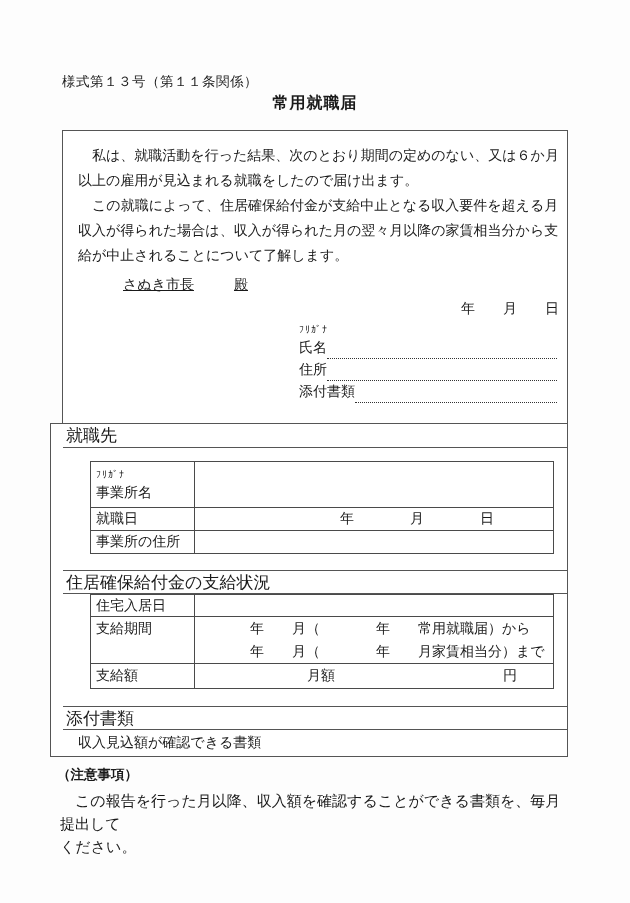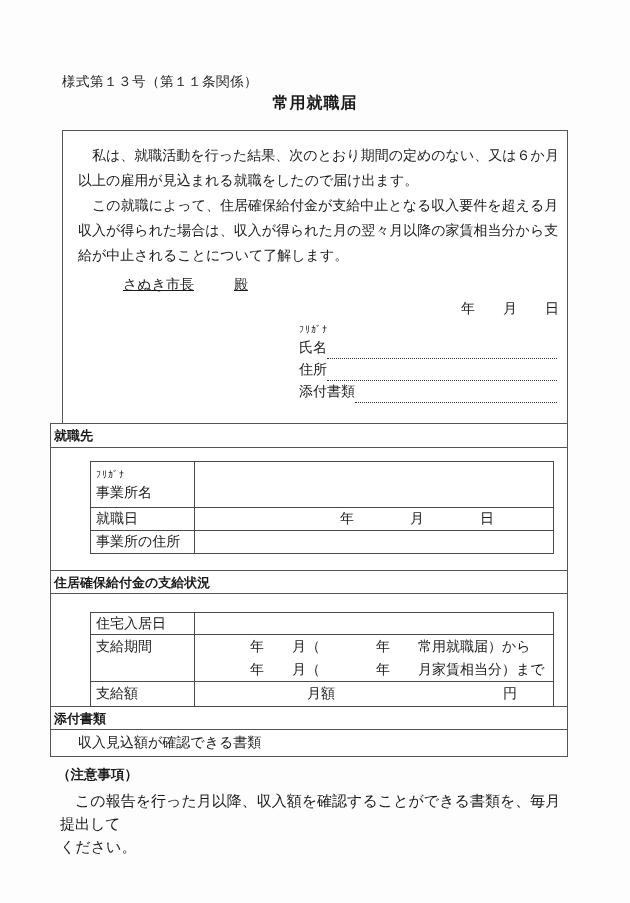--- a/index.html
+++ b/index.html
@@ -83,22 +83,23 @@
     left: 50px; top: 423px;
     width: 518px;
     border: 1px solid #555;
     background: #fff;
   }
   .band {
     height: 24px;
     line-height: 24px;
     padding-left: 3px;
     font-family: "Liberation Sans", "DejaVu Sans", sans-serif;
-    font-weight: bold;
-    font-size: 13px;
+    font-weight: normal;
+    font-size: 17px;
+    margin-left: 12px;
   }
   .band-first { border-bottom: 1px solid #555; }
   .band-mid { border-top: 1px solid #555; border-bottom: 1px solid #555; }
   .content-1 { height: 122px; position: relative; }
   .content-2 { height: 112px; position: relative; }
   .content-3 {
     height: 26px;
     line-height: 26px;
     padding-left: 27px;
     font-size: 14px;
@@ -106,21 +107,21 @@
 
   table.form-table {
     position: absolute;
     left: 39px;
     border-collapse: collapse;
     width: 464px;
     font-size: 14px;
     table-layout: fixed;
   }
   .t1 { top: 13px; }
-  .t2 { top: 18px; }
+  .t2 { top: 0; }
   table.form-table td {
     border: 1px solid #4a4a4a;
     padding: 0 0 0 5px;
     vertical-align: middle;
   }
   td.lbl { width: 104px; }
   .row-tall td { height: 46px; }
   .row-short td { height: 23px; }
   .row-move td { height: 22px; }
   .row-period td { height: 47px; }

